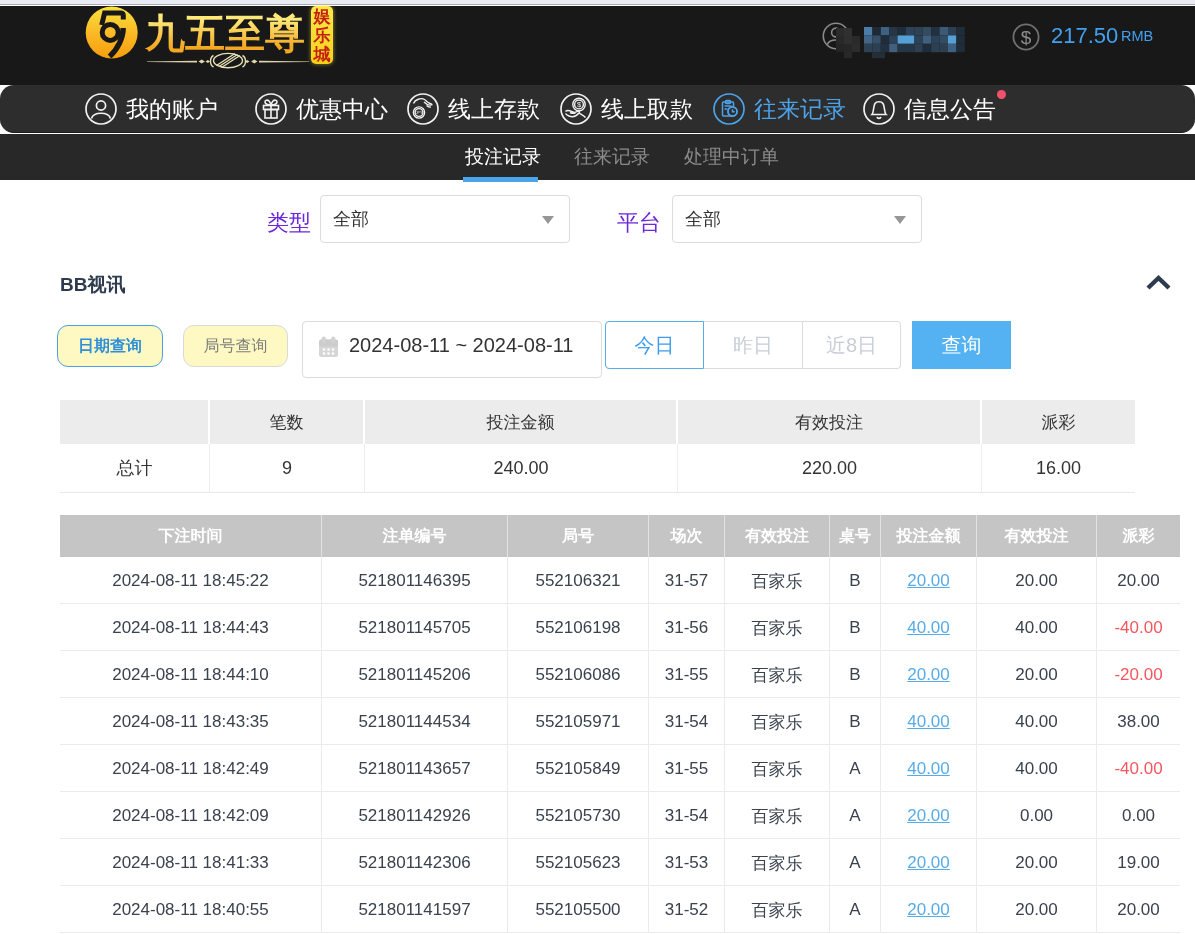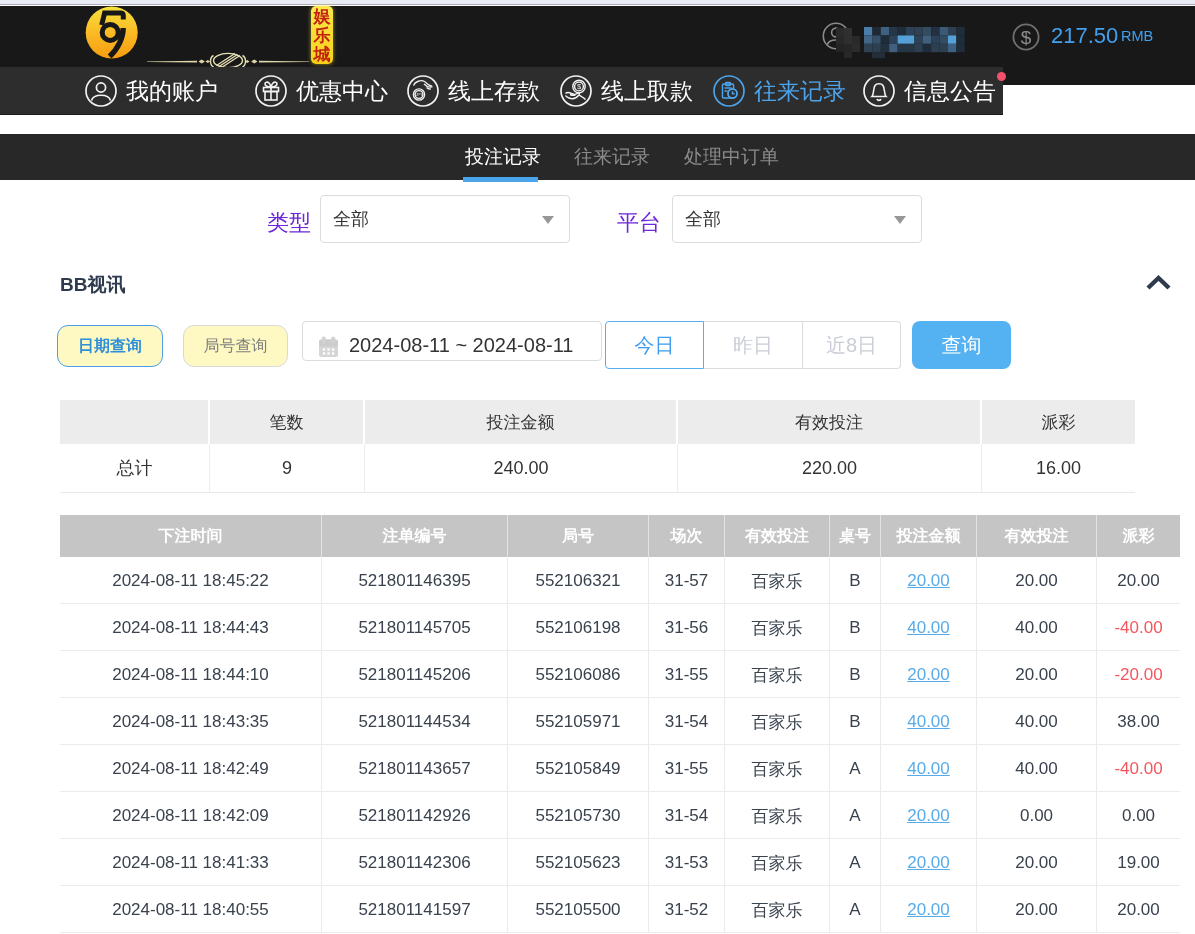--- a/index.html
+++ b/index.html
@@ -14,21 +14,21 @@
 #hdr { position:absolute; left:0; top:6px; width:1195px; height:79px; background:#181818; }
 #logotxt { position:absolute; left:145px; top:0px; font-size:40px; font-weight:bold; letter-spacing:0px;
   background:linear-gradient(#fee878 25%, #f3a722 75%); -webkit-background-clip:text; background-clip:text; color:transparent; }
 #badge { position:absolute; left:311px; top:0px; width:22px; height:58px; border-radius:5px;
   background:linear-gradient(#fce74c, #f6d117); color:#c21f10; font-size:17px; font-weight:bold;
   display:flex; flex-direction:column; align-items:center; justify-content:center; line-height:19px;
   box-shadow:0 0 4px rgba(255,230,60,0.55); }
 #money { position:absolute; left:1051px; top:17px; font-size:22px; color:#42a0f0; }
 #rmb { position:absolute; left:1121px; top:22px; font-size:14.5px; color:#42a0f0; }
 
-#nav { position:absolute; left:0; top:67px; width:1003px; height:48px; background:#2d2d2d; border-bottom:1px solid #1a1a1a; }
+#nav { position:absolute; left:0; top:85px; width:1195px; height:48px; background:#2d2d2d; border-bottom:1px solid #1a1a1a;border-radius:14px; }
 .navitem { position:absolute; top:0; height:48px; display:flex; align-items:center; color:#fff; font-size:23px; }
 .navitem .ic { width:32px; height:32px; margin-right:9px; }
 .nav-blue { color:#4da3ea; }
 
 #tabbar { position:absolute; left:0; top:134px; width:1195px; height:46px; background:#282828; }
 .tab { position:absolute; top:0; height:48px; line-height:46px; font-size:19px; color:#8b8b8b; }
 .tab.active { color:#fff; }
 #tabu { position:absolute; left:463px; top:177px; width:75px; height:5px; background:#4ba5ea; }
 
 .flabel { position:absolute; font-size:22px; color:#6d28d9; }
@@ -36,29 +36,29 @@
   border:1px solid #dcdcdc; border-radius:4px; font-size:18px; color:#333; line-height:46px; padding-left:12px; }
 .selarr { position:absolute; top:20px; width:0; height:0; border-left:6.5px solid transparent;
   border-right:6.5px solid transparent; border-top:8px solid #979797; }
 
 #bbtitle { position:absolute; left:60px; top:272px; font-size:19px; font-weight:bold; color:#2e3a4e; }
 
 .pillbtn { position:absolute; top:325px; height:42px; border-radius:11px; background:#fef9c3;
   font-size:16px; line-height:40px; text-align:center; }
 #btn-date { left:57px; width:106px; border:1.5px solid #4aa0e8; color:#2f8fd8; font-weight:bold; }
 #btn-ju { left:183px; width:105px; border:1px solid #d9d9d9; color:#7d7d7d; }
-#datebox { position:absolute; left:302px; top:321px; width:300px; height:40px; border:1px solid #dcdcdc;
+#datebox { position:absolute; left:302px; top:321px; width:300px; height:57px; border:1px solid #dcdcdc;
   border-radius:4px; background:#fff; font-size:20px; color:#333; line-height:46px; }
 .grpbtn { position:absolute; top:321px; height:48px; background:#fff; font-size:20px;
   line-height:46px; text-align:center; }
 #btn-today { left:605px; width:99px; border:1px solid #56aef0; color:#3e9df0; border-radius:4px 0 0 4px; z-index:2; }
 #btn-yest  { left:704px; width:99px; border:1px solid #dcdcdc; border-left:none; color:#c9ced6; }
 #btn-8day  { left:803px; width:98px; border:1px solid #dcdcdc; border-left:none; color:#c9ced6; border-radius:0 4px 4px 0; }
 #btn-query { position:absolute; left:912px; top:321px; width:99px; height:48px; background:#55b2f2;
-  border-radius:8px; color:#fff; font-size:20px; line-height:48px; text-align:center; }
+  border-radius:0; color:#fff; font-size:20px; line-height:48px; text-align:center; }
 
 #sumtab { position:absolute; left:60px; top:400px; width:1075px; border-collapse:separate; border-spacing:0; font-size:18px; color:#333; table-layout:fixed; }
 #sumtab th { background:#ececec; font-weight:400; font-size:17px; height:44px; border-right:2px solid #fff; }
 #sumtab th:last-child { border-right:none; }
 #sumtab td { background:#fff; height:49px; text-align:center; border-bottom:1px solid #e8e8e8; border-right:1px solid #ededed; }
 #sumtab td:last-child { border-right:none;margin-top:7px; }
 
 #dtab { position:absolute; left:60px; top:515px; width:1120px; border-collapse:separate; border-spacing:0; table-layout:fixed; font-size:17px; color:#39424d; }
 #dtab th { background:#c5c5c5; color:#fff; font-weight:bold; font-size:16px; height:42px; border-right:1px solid #e3e3e3; }
 #dtab th:last-child { border-right:none; }
@@ -79,20 +79,21 @@
         <stop offset="0" stop-color="#f7e13c"></stop>
           <stop offset="0.5" stop-color="#fbba26"></stop>
           <stop offset="1" stop-color="#f79d0e"></stop>
       </linearGradient>
     </defs>
     <circle cx="27.7" cy="26.5" r="26" fill="url(#gold)"></circle>
     <path d="M39.3 13.5 V 9.4 Q 39.3 6.9 36.6 6.9 L 20.6 6.9 L 17.7 19" fill="none" stroke="#181818" stroke-width="5"></path>
     <circle cx="26.2" cy="26.4" r="8" fill="none" stroke="#181818" stroke-width="5"></circle>
     <path d="M 39.2 22 C 39.2 31.5, 34.2 42.5, 25.6 50.4" fill="none" stroke="#181818" stroke-width="5.4"></path>
   </svg>
+  <div id="logotxt">九五至尊</div>
   <svg class="abs" style="left:147px; top:46px;" width="162" height="17" viewBox="0 0 162 17">
     <g fill="#ded6a8" stroke="none">
       <path d="M0 9.6 L50 8.8 L50 10.4 L0 10.1 Z"></path>
       <path d="M162 9.6 L112 8.8 L112 10.4 L162 10.1 Z"></path>
       <path d="M51.5 9.5 l3.2 -2 3.2 2 -3.2 2 z"></path>
         <path d="M58.5 9.5 l2.3 -1.5 2.3 1.5 -2.3 1.5 z"></path>
       <path d="M97.9 9.5 l2.3 -1.5 2.3 1.5 -2.3 1.5 z"></path>
         <path d="M104.1 9.5 l3.2 -2 3.2 2 -3.2 2 z"></path>
     </g>
     <g fill="none" stroke="#e6dfb6" stroke-width="1.4">

